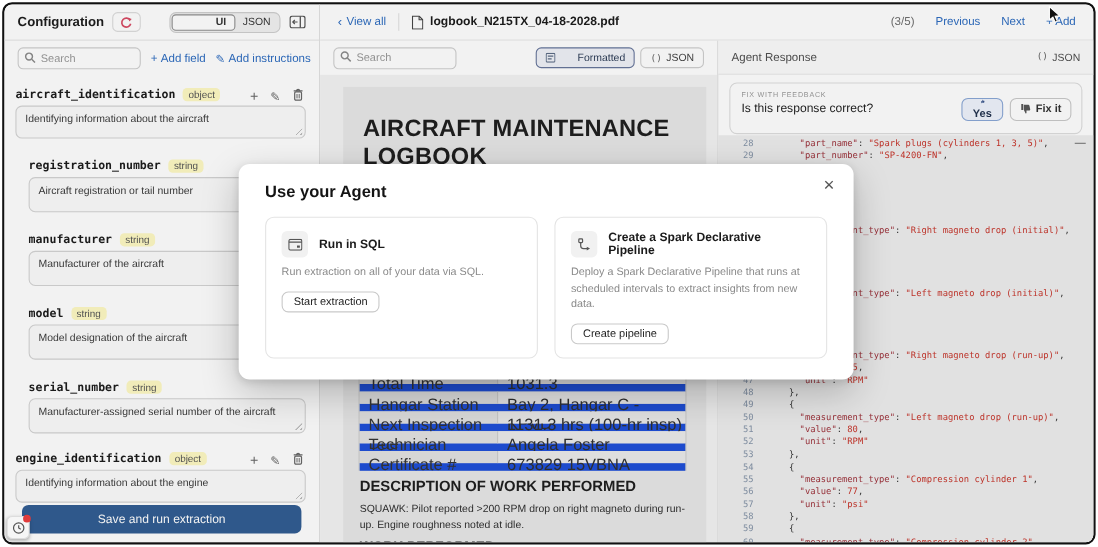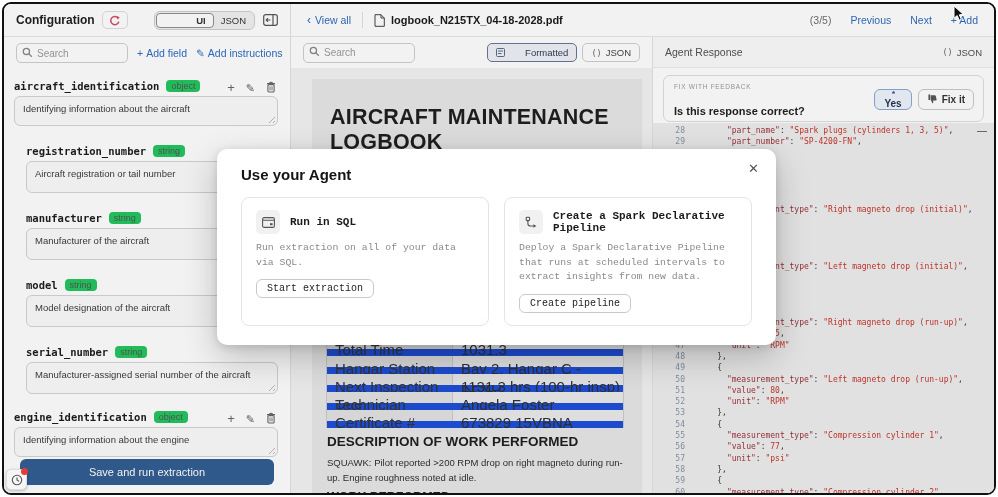--- a/index.html
+++ b/index.html
@@ -21,21 +21,21 @@
   .search-wrap { position:relative; }
   .search-wrap svg { position:absolute; left:6px; top:4px; }
   .search-input { width:112px; height:20px; border:1px solid #cfcfcf; border-radius:5px; padding:0 6px 0 20px;
                   font-size:10px; color:#333; background:#fff; outline:none; }
   .search-input::placeholder { color:#9a9a9a; }
   .blue-link { color:#2d6cc0; font-size:10.5px; white-space:nowrap; cursor:pointer; display:flex; align-items:center; gap:3px; }
   .fields { padding:5px 12px 0 10px; }
   .field-label-row { display:flex; align-items:center; height:14px; margin-top:18px; position:relative; }
   .field-label-row.first { margin-top:5px; }
   .fname { font-family:"DejaVu Sans Mono", monospace; font-weight:bold; font-size:10.5px; color:#1b1b1b; }
-  .fbadge { margin-left:7px; background:#22c55e; border-radius:4px; padding:1px 5px; font-size:9px; color:#555; }
+  .fbadge { margin-left:7px; background:#fef9c3; border-radius:4px; padding:1px 5px; font-size:9px; color:#555; }
   .frow-icons { position:absolute; right:2px; top:0; display:flex; align-items:center; gap:11px; color:#666; }
   .plus-ic { font-size:13px; line-height:12px; color:#666; cursor:pointer; }
   .pencil-ic { font-size:11px; color:#666; cursor:pointer; }
   .fdesc { margin-top:3px; border:1px solid #d4d4d4; border-radius:6px; background:#fbfbfb; padding:6px 8px;
            font-size:9.5px; color:#3a3a3a; position:relative; min-height:30px; }
   .fdesc.tall { min-height:32px; }
   .fdesc::after { content:""; position:absolute; right:2px; bottom:2px; width:7px; height:7px;
                   background:repeating-linear-gradient(135deg, transparent 0 2px, #bbb 2px 3px); clip-path:polygon(100% 0,100% 100%,0 100%); }
   .nested { margin-left:12px; }
   .save-btn { position:absolute; left:16px; right:16px; bottom:8px; height:26px; background:#305c92; color:#fff;
@@ -77,42 +77,42 @@
   .doc-h3 { position:absolute; left:15px; top:411px; font-size:12.5px; font-weight:bold; color:#1d1d1d; }
 
   
   .agent-panel { position:absolute; left:648px; right:0; top:33px; bottom:0; background:#fff; border-left:1px solid #e2e2e2; }
   .ap-header { height:31px; display:flex; align-items:center; padding:0 12px; background:#fbfbfb; border-bottom:1px solid #eaeaea; }
   .ap-title { font-size:10.5px; color:#4f4f4f;text-align:right; }
   .ap-json { margin-left:auto; font-size:9.5px; color:#4f4f4f; display:flex; gap:4px; align-items:center; }
   .feedback { position:absolute; left:10px; right:10px; top:38px; height:47px; border:1px solid #ddd; border-radius:7px;
               background:#fff; padding:7px 10px; }
   .fb-eyebrow { font-size:6.5px; letter-spacing:.7px; color:#9a9a9a; }
-  .fb-q { font-size:11px; font-weight:bold; color:#1e1e1e; margin-top:15px; }
+  .fb-q { font-size:11px; font-weight:normal; color:#1e1e1e; margin-top:3px; }
   .fb-btns { position:absolute; right:9px; top:13px; display:flex; gap:6px; }
   .yes-btn { display:flex; align-items:center; gap:4px; height:21px; padding:0 9px; border:1.5px solid #8aa7d6;
              background:#eef3fc; border-radius:6px; font-size:10px; font-weight:bold; color:#1f2f4d; cursor:pointer;flex-direction:column; }
   .fix-btn { display:flex; align-items:center; gap:4px; height:21px; padding:0 8px; border:1px solid #c9c9c9;
              background:#fff; border-radius:6px; font-size:10px; font-weight:bold; color:#333; cursor:pointer; }
   .code-area { position:absolute; left:0; right:0; top:86px; bottom:0; background:#ededed; padding-top:2px; overflow:hidden; }
   .crow { display:flex; height:11.3px; line-height:11.3px; font-family:"DejaVu Sans Mono", monospace; font-size:8px; white-space:pre; }
   .ln { width:32px; text-align:right; margin-right:13px; color:#8594a8; flex:none; }
   .ct { color:#333; }
   .ct .k { color:#9d3039; }
   .ct .s { color:#c7342a; }
   .ct .n { color:#c7342a; }
   .fold { position:absolute; right:7px; top:88px; color:#444; font-size:10px; z-index:2; }
 
   
   .backdrop { position:absolute; inset:0; background:rgba(40,40,40,.06); z-index:4; }
   .modal { position:absolute; left:213px; top:145px; width:559px; background:#fff; border-radius:10px; z-index:5;
            box-shadow:0 12px 34px rgba(0,0,0,.22), 0 2px 8px rgba(0,0,0,.12); padding:17px 24px 19px; }
   .modal-title { font-size:15px; font-weight:bold; color:#141414; }
   .modal-close { position:absolute; right:17px; top:12px; font-size:13px; color:#555; cursor:pointer; }
-  .cards { display:flex; gap:15px; margin-top:14px;font-family:Liberation Mono, monospace; }
+  .cards { display:flex; gap:15px; margin-top:14px; }
   .card { flex:1; border:1px solid #e4e4e4; border-radius:8px; padding:12px 14px; }
   .card-head { display:flex; align-items:center; gap:10px; }
   .icon-box { width:24px; height:24px; background:#f1f1f1; border-radius:5px; display:flex; align-items:center; justify-content:center; flex:none; }
   .card-title { font-size:11px; font-weight:bold; color:#1b1b1b; }
   .card-desc { margin-top:7px; font-size:9.8px; line-height:1.5; color:#8a8a8a; }
   .card-btn { margin-top:9px; display:inline-block; border:1px solid #c9c9c9; border-radius:6px; background:#fff;
               padding:3px 10px; font-size:10px; color:#222; cursor:pointer; }
 
   .cursor { position:absolute; left:948px; top:1px; z-index:9; }
 </style>

